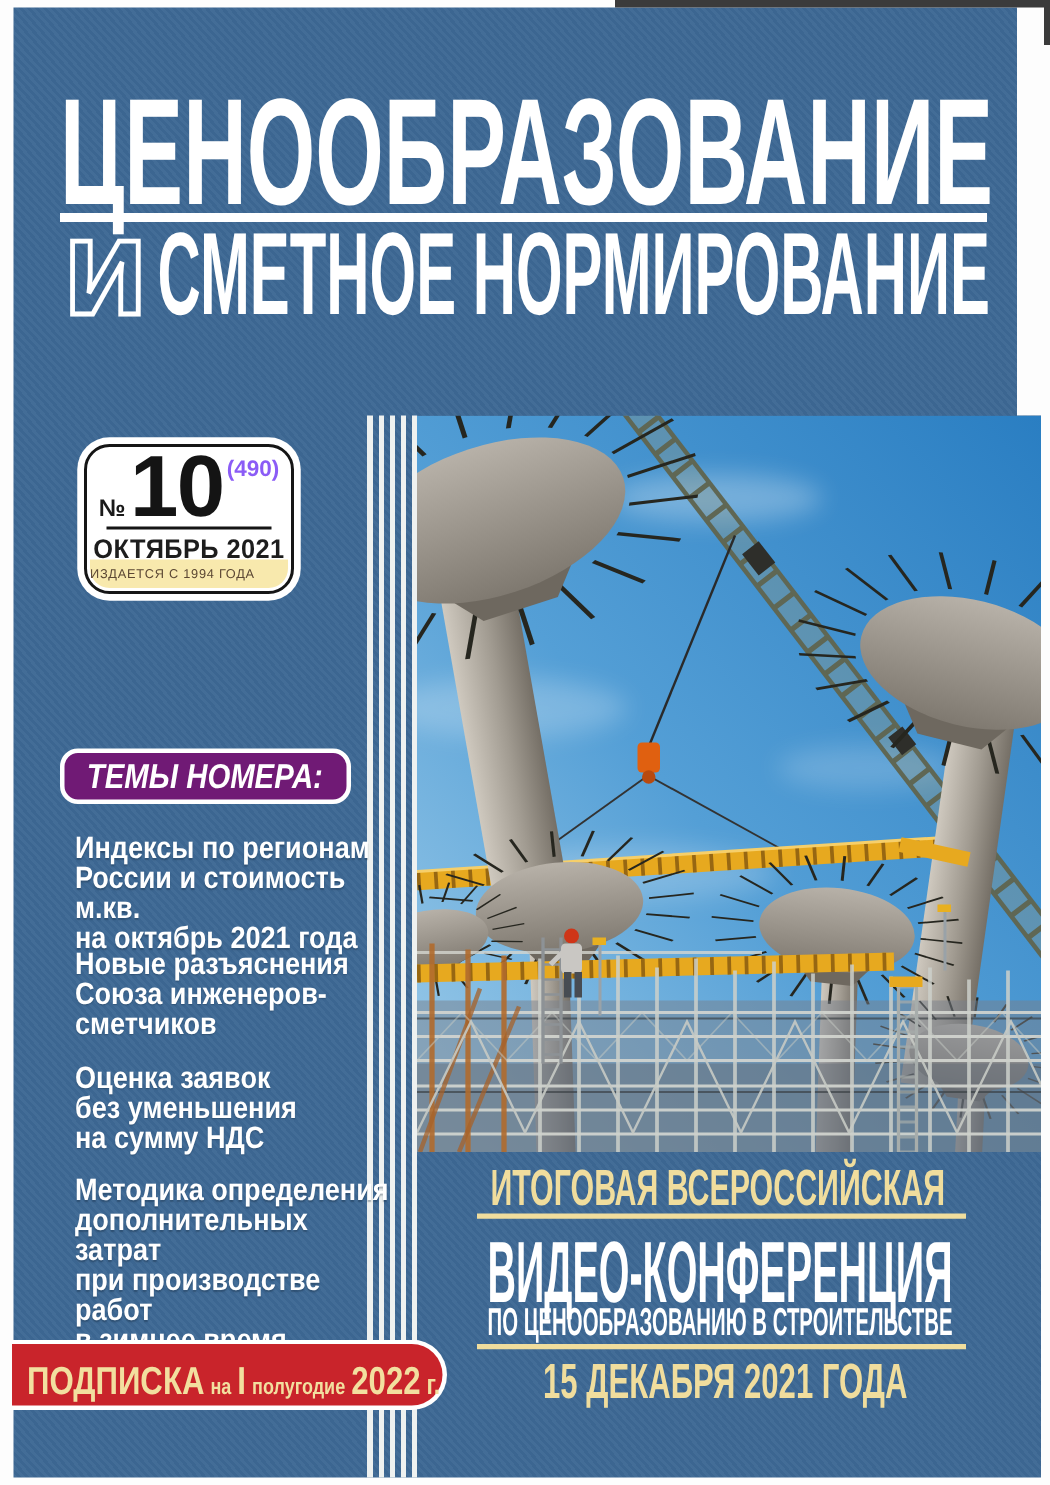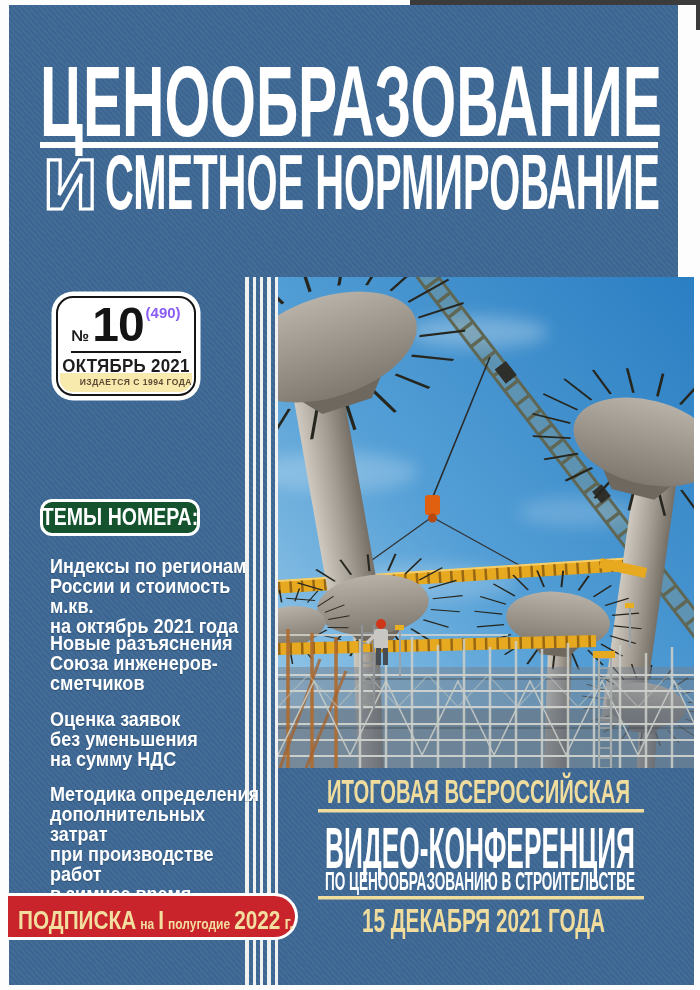--- a/index.html
+++ b/index.html
@@ -25,40 +25,40 @@
     border:3px solid #fff; border-radius:14px;
   }
   
   .issue-badge {
     left:56px; top:296px; width:140px; height:100px; background:#fff;
     border:2.5px solid #151515; border-radius:17px; box-shadow:0 0 0 4.5px #fff;
     overflow:hidden;
   }
   .issue-row { display:flex; justify-content:center; align-items:baseline; margin-top:2px; height:50px; }
   .no-sign { font-size:16px; font-weight:bold; color:#1a1a1a; margin-right:3px; }
-  .issue-num { font-size:48px; font-weight:bold; color:#141414; line-height:50px; letter-spacing:-1px; }
+  .issue-num { font-size:58px; font-weight:bold; color:#141414; line-height:50px; letter-spacing:-1px; }
   .issue-cum { font-size:15px; font-weight:bold; color:#8b5cf6; align-self:flex-start; margin:4px 0 0 2px; }
   .issue-rule { border-top:2.5px solid #151515; margin:1px 13px 0 13px; }
   .issue-month { text-align:center; font-size:18px; font-weight:bold; color:#1d1d1d; margin-top:3px; letter-spacing:.3px; transform:scaleX(.94); }
   .issue-since {
     position:absolute; left:2px; right:2px; bottom:2px; height:19px; line-height:19px;
-    background:#f8e9ad; border-radius:0 0 13px 13px; text-align:right;
-    font-size:8.5px; font-weight:bold; color:#5b4733; letter-spacing:.5px;
+    background:#f8e9ad; border-radius:0 0 13px 13px; text-align:left;
+    font-size:8.5px; font-weight:normal; color:#5b4733; letter-spacing:.5px;
   }
   
   .stripes {
     left:241px; top:277px; width:37px; height:708px;
     background:repeating-linear-gradient(90deg, rgba(0,0,0,0) 0 4px, #eef1f0 4px 7.5px);
   }
   
   .photo { left:278px; top:277px; width:416px; height:491px; overflow:hidden; }
   
   .topics-badge {
-    left:40px; top:499px; width:160px; height:37px; background:#14532d;
-    border:3px solid #fff; border-radius:12px; display:flex; align-items:center; justify-content:center;
+    left:40px; top:499px; width:194px; height:37px; background:#701a75;
+    border:3px solid #fff; border-radius:12px; display:flex; align-items:center; justify-content:center;font-style:italic;
   }
   .topics-badge span { color:#fff; font-weight:bold; font-size:23px; transform:scaleX(.85); white-space:nowrap; }
   .topic {
     left:50px; width:240px; color:#fff; font-weight:bold; font-size:20.5px; line-height:20px;
     white-space:pre-line; transform:scaleX(.88); transform-origin:left top;
     text-shadow:0 1px 1px rgba(20,40,60,.35);
   }
   
   .sub-bar {
     left:8px; top:893px; width:290px; height:47px; background:#c9242b;

